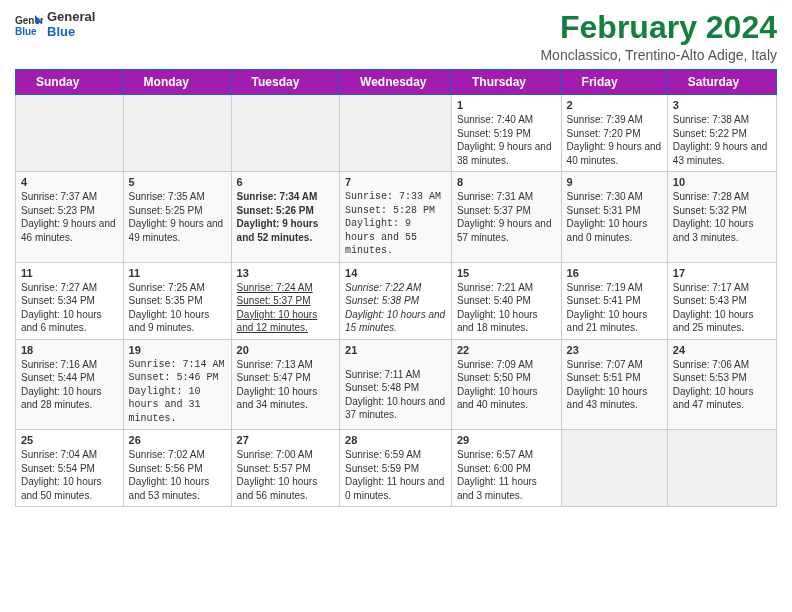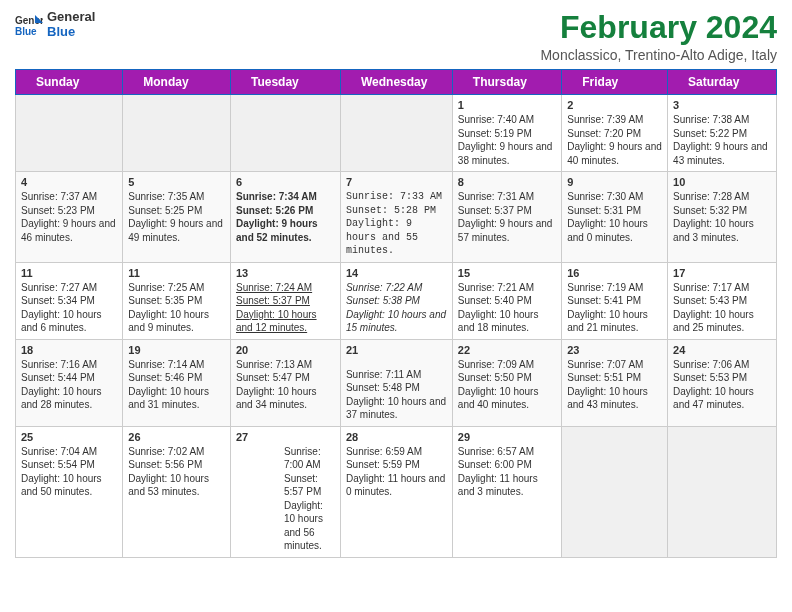--- a/index.html
+++ b/index.html
@@ -229,21 +229,21 @@
       </tr>
       <tr>
         <td>
           <span class="day-num">18</span>
           <div class="day-info" style="white-space: pre-line;">Sunrise: 7:16 AM
 Sunset: 5:44 PM
 Daylight: 10 hours and 28 minutes.</div>
         </td>
         <td>
           <span class="day-num">19</span>
-          <div class="day-info" style="white-space: pre-line;">Sunrise: 7:14 AM
+          <div class="day-info" style="white-space: pre-line; font-family: Liberation Mono, monospace;">Sunrise: 7:14 AM
 Sunset: 5:46 PM
 Daylight: 10 hours and 31 minutes.</div>
         </td>
         <td>
           <span class="day-num">20</span>
           <div class="day-info" style="white-space: pre-line;">Sunrise: 7:13 AM
 Sunset: 5:47 PM
 Daylight: 10 hours and 34 minutes.</div>
         </td>
         <td>
@@ -279,21 +279,21 @@
 Daylight: 10 hours and 50 minutes.</div>
         </td>
         <td>
           <span class="day-num">26</span>
           <div class="day-info" style="white-space: pre-line;">Sunrise: 7:02 AM
 Sunset: 5:56 PM
 Daylight: 10 hours and 53 minutes.</div>
         </td>
         <td>
           <span class="day-num">27</span>
-          <div class="day-info" style="white-space: pre-line; margin-left: 48px;">Sunrise: 7:00 AM
+          <div class="day-info" style="white-space: pre-line;">Sunrise: 7:00 AM
 Sunset: 5:57 PM
 Daylight: 10 hours and 56 minutes.</div>
         </td>
         <td>
           <span class="day-num">28</span>
           <div class="day-info" style="white-space: pre-line;">Sunrise: 6:59 AM
 Sunset: 5:59 PM
 Daylight: 11 hours and 0 minutes.</div>
         </td>
         <td>

